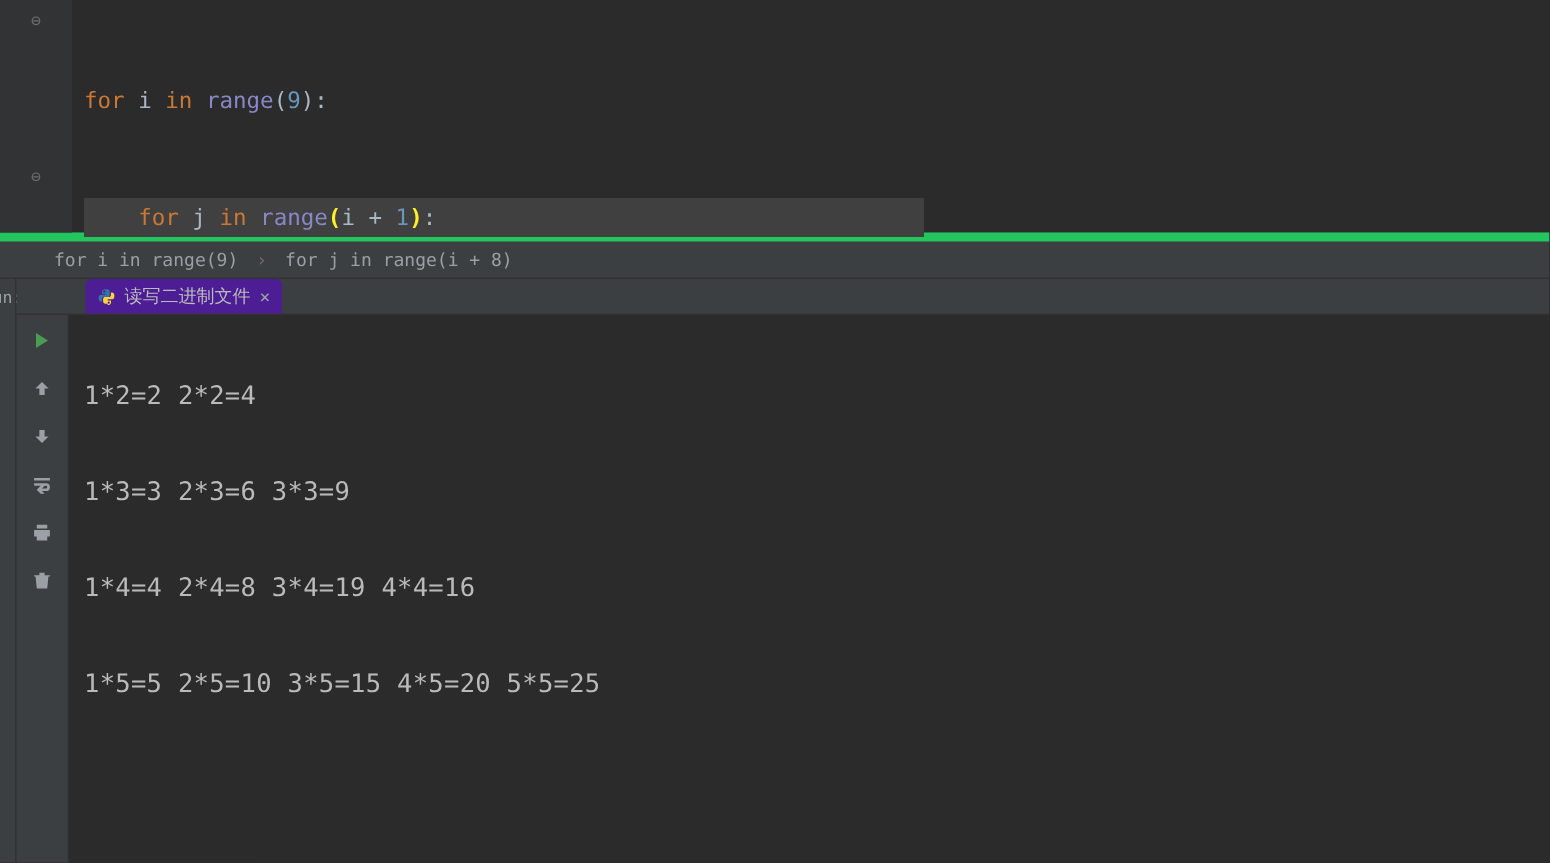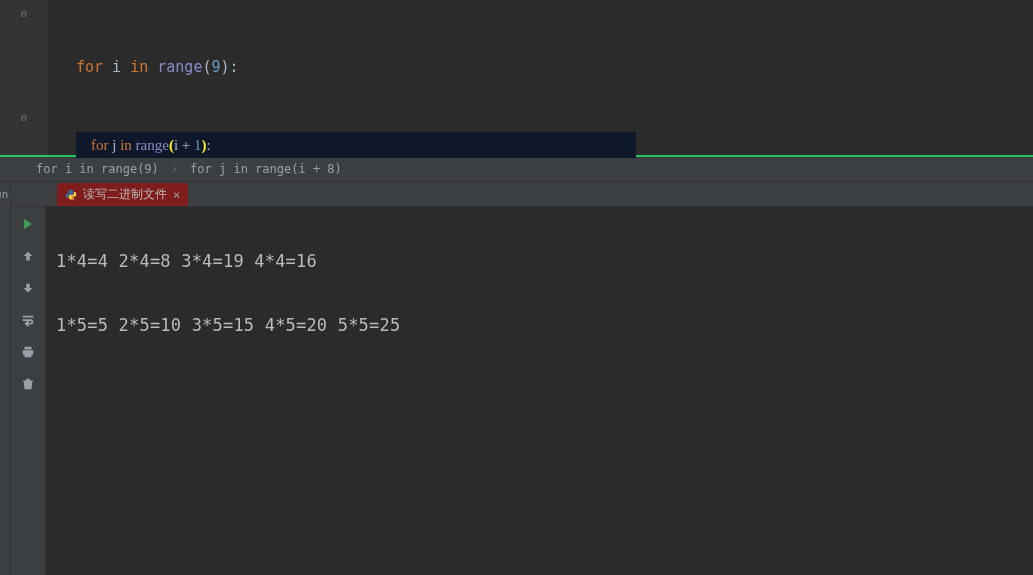--- a/index.html
+++ b/index.html
@@ -30,41 +30,39 @@
     left: 50%;
     transform: translateX(-50%);
     color: #6e6e6e;
     font-size: 11px;
     line-height: 1;
   }
   .code {
     padding: 2px 0 0 8px;
     line-height: 26px;
     white-space: pre;
-    margin-left: 20px;
   }
   .code-line {
     height: 26px;
   }
   .code-line.hl {
-    background: #0f172a;
-    font-family: Liberation Serif, serif;
+    background: #404040;
   }
   .kw     { color: #cc7832; }
   .bn     { color: #8888c6; }
   .str    { color: #6a8759; }
   .num    { color: #6897bb; }
   .op     { color: #a9b7c6; }
   .paren-hl { color: #ffef28; font-weight: bold; }
   .warn-ul  { border-bottom: 1px dotted #808080; }
 
   .breadcrumb {
     height: 24px;
     background: #3c3f41;
-    border-top: 2px solid #22c55e;
+    border-top: 6px solid #22c55e;
     border-bottom: 1px solid #323232;
     display: flex;
     align-items: center;
     padding-left: 36px;
     font-size: 12px;
     color: #9aa0a6;
     gap: 12px;
   }
   .bc-sep { color: #6e6e6e; }
 
@@ -93,21 +91,21 @@
     height: 24px;
     background: #3c3f41;
     border-bottom: 1px solid #323232;
     display: flex;
     align-items: flex-end;
     padding-left: 46px;
     font-size: 12px;
     color: #bbbbbb;
   }
   .run-tab {
-    background: #7f1d1d;
+    background: #4c1d95;
     padding: 3px 8px;
     border-top-left-radius: 4px;
     border-top-right-radius: 4px;
     display: flex;
     align-items: center;
     gap: 6px;
   }
   .py-icon svg { width: 12px; height: 12px; display: block; }
   .tab-close { color: #9aa0a6; cursor: default; }
 
@@ -212,20 +210,22 @@
               <path fill="currentColor" d="M4 2h8v3H4zM2 6h12v5h-2v3H4v-3H2zM5 10h6v3H5z"></path>
             </svg>
         </span>
         <span class="tool-btn">
           <svg width="14" height="14" viewBox="0 0 16 16">
               <path fill="currentColor" d="M3 4h10l-1 10H4zM6 2h4v2H6zM2 4h12v1H2z"></path>
             </svg>
         </span>
       </div>
       <div class="console-output">
+<div>1*2=2 2*2=4</div>
+<div>1*3=3 2*3=6 3*3=9</div>
 <div>1*4=4 2*4=8 3*4=19 4*4=16</div>
 <div>1*5=5 2*5=10 3*5=15 4*5=20 5*5=25</div>
 
 
 
 
         
       </div>
     </div>
   </div>

